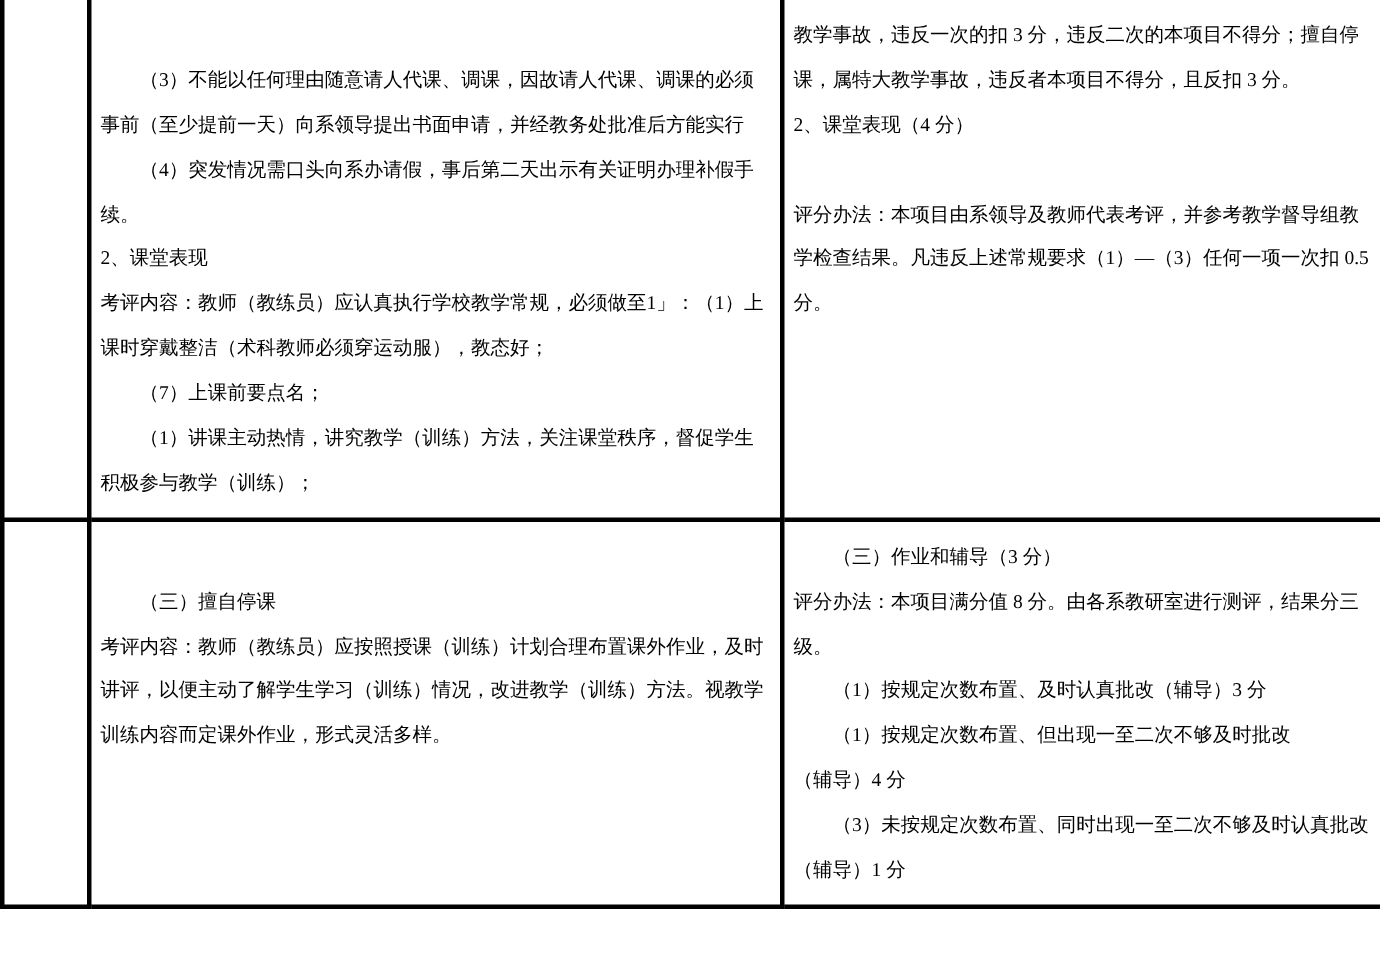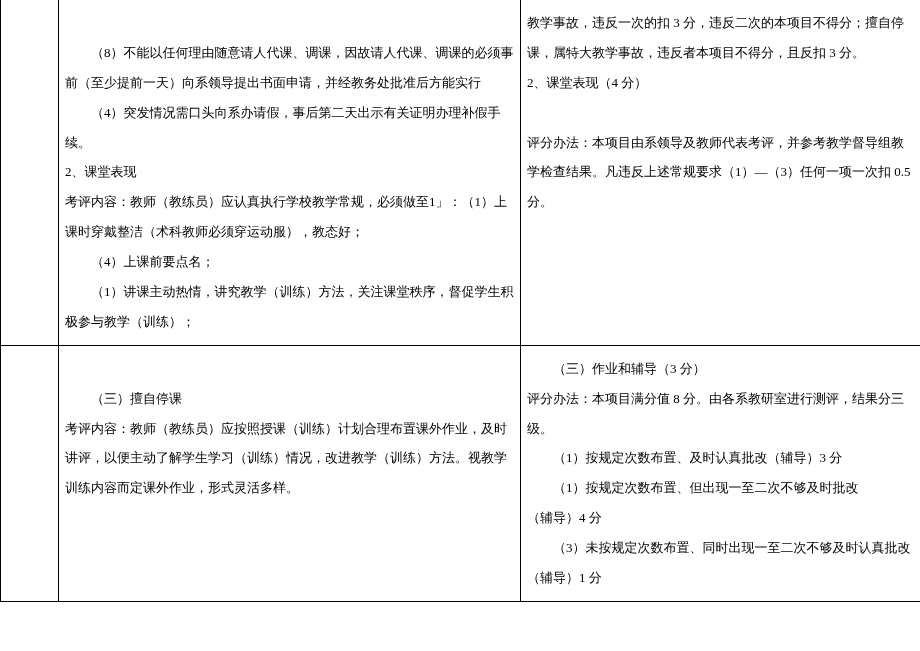--- a/index.html
+++ b/index.html
@@ -13,21 +13,21 @@
       background: #fff;
       padding: 0;
       width: 920px;
     }
     .table {
       width: 100%;
       border-collapse: collapse;
       table-layout: fixed;
     }
     .table td {
-      border: 1px solid #000000;
+      border: 3px solid #000000;
       vertical-align: top;
       padding: 8px 6px;
       line-height: 2.3;
     }
     .col1 {
       width: 58px;
     }
     .col2 {
       width: 462px;
     }
@@ -52,25 +52,25 @@
   <colgroup>
     <col class="col1">
     <col class="col2">
     <col class="col3">
   </colgroup>
   <tbody>
       <tr class="row-top">
     <td class="col1-cell"></td>
     <td>
       <p>&nbsp;</p>
-      <p class="indent">（8）不能以任何理由随意请人代课、调课，因故请人代课、调课的必须事前（至少提前一天）向系领导提出书面申请，并经教务处批准后方能实行</p>
+      <p class="indent">（3）不能以任何理由随意请人代课、调课，因故请人代课、调课的必须事前（至少提前一天）向系领导提出书面申请，并经教务处批准后方能实行</p>
       <p class="indent">（4）突发情况需口头向系办请假，事后第二天出示有关证明办理补假手续。</p>
       <p>2、课堂表现</p>
       <p>考评内容：教师（教练员）应认真执行学校教学常规，必须做至1」：（1）上课时穿戴整洁（术科教师必须穿运动服），教态好；</p>
-      <p class="indent">（4）上课前要点名；</p>
+      <p class="indent">（7）上课前要点名；</p>
       <p class="indent">（1）讲课主动热情，讲究教学（训练）方法，关注课堂秩序，督促学生积极参与教学（训练）；</p>
     </td>
     <td>
       <p>教学事故，违反一次的扣 3 分，违反二次的本项目不得分；擅自停课，属特大教学事故，违反者本项目不得分，且反扣 3 分。</p>
       <p>2、课堂表现（4 分）</p>
       <p>&nbsp;</p>
       <p>评分办法：本项目由系领导及教师代表考评，并参考教学督导组教学检查结果。凡违反上述常规要求（1）―（3）任何一项一次扣 0.5 分。</p>
     </td>
   </tr>
   <tr>

